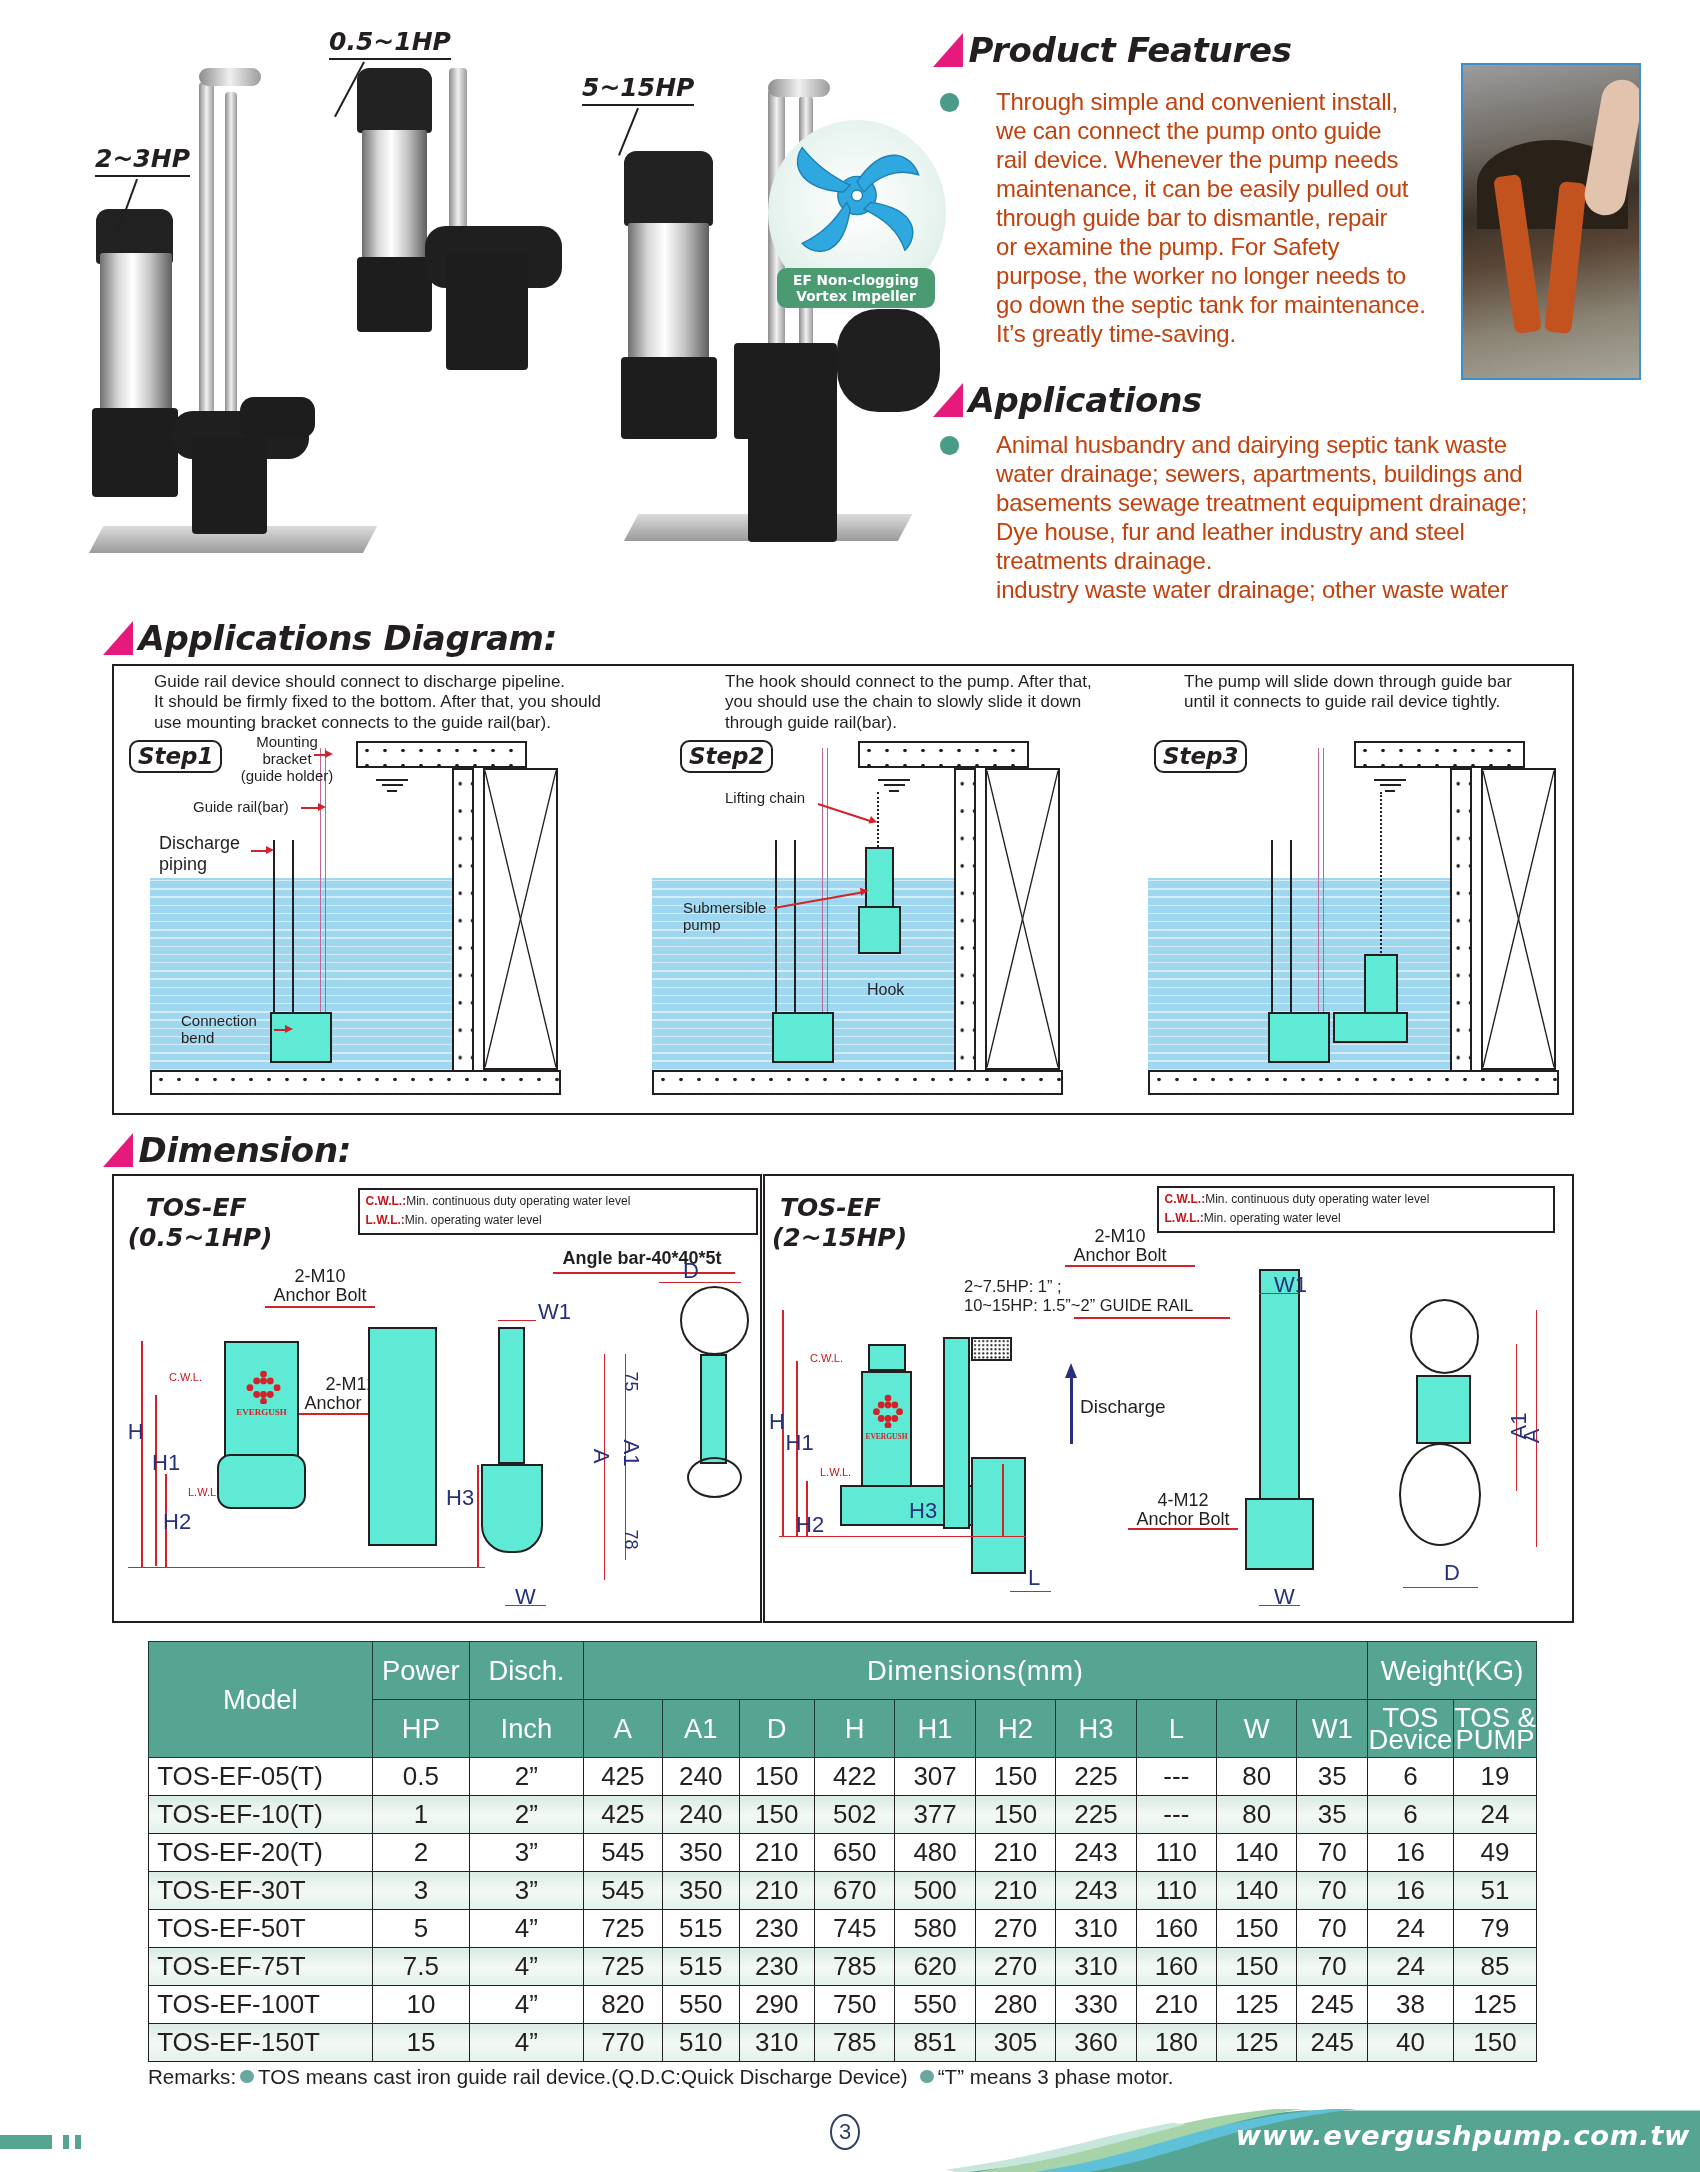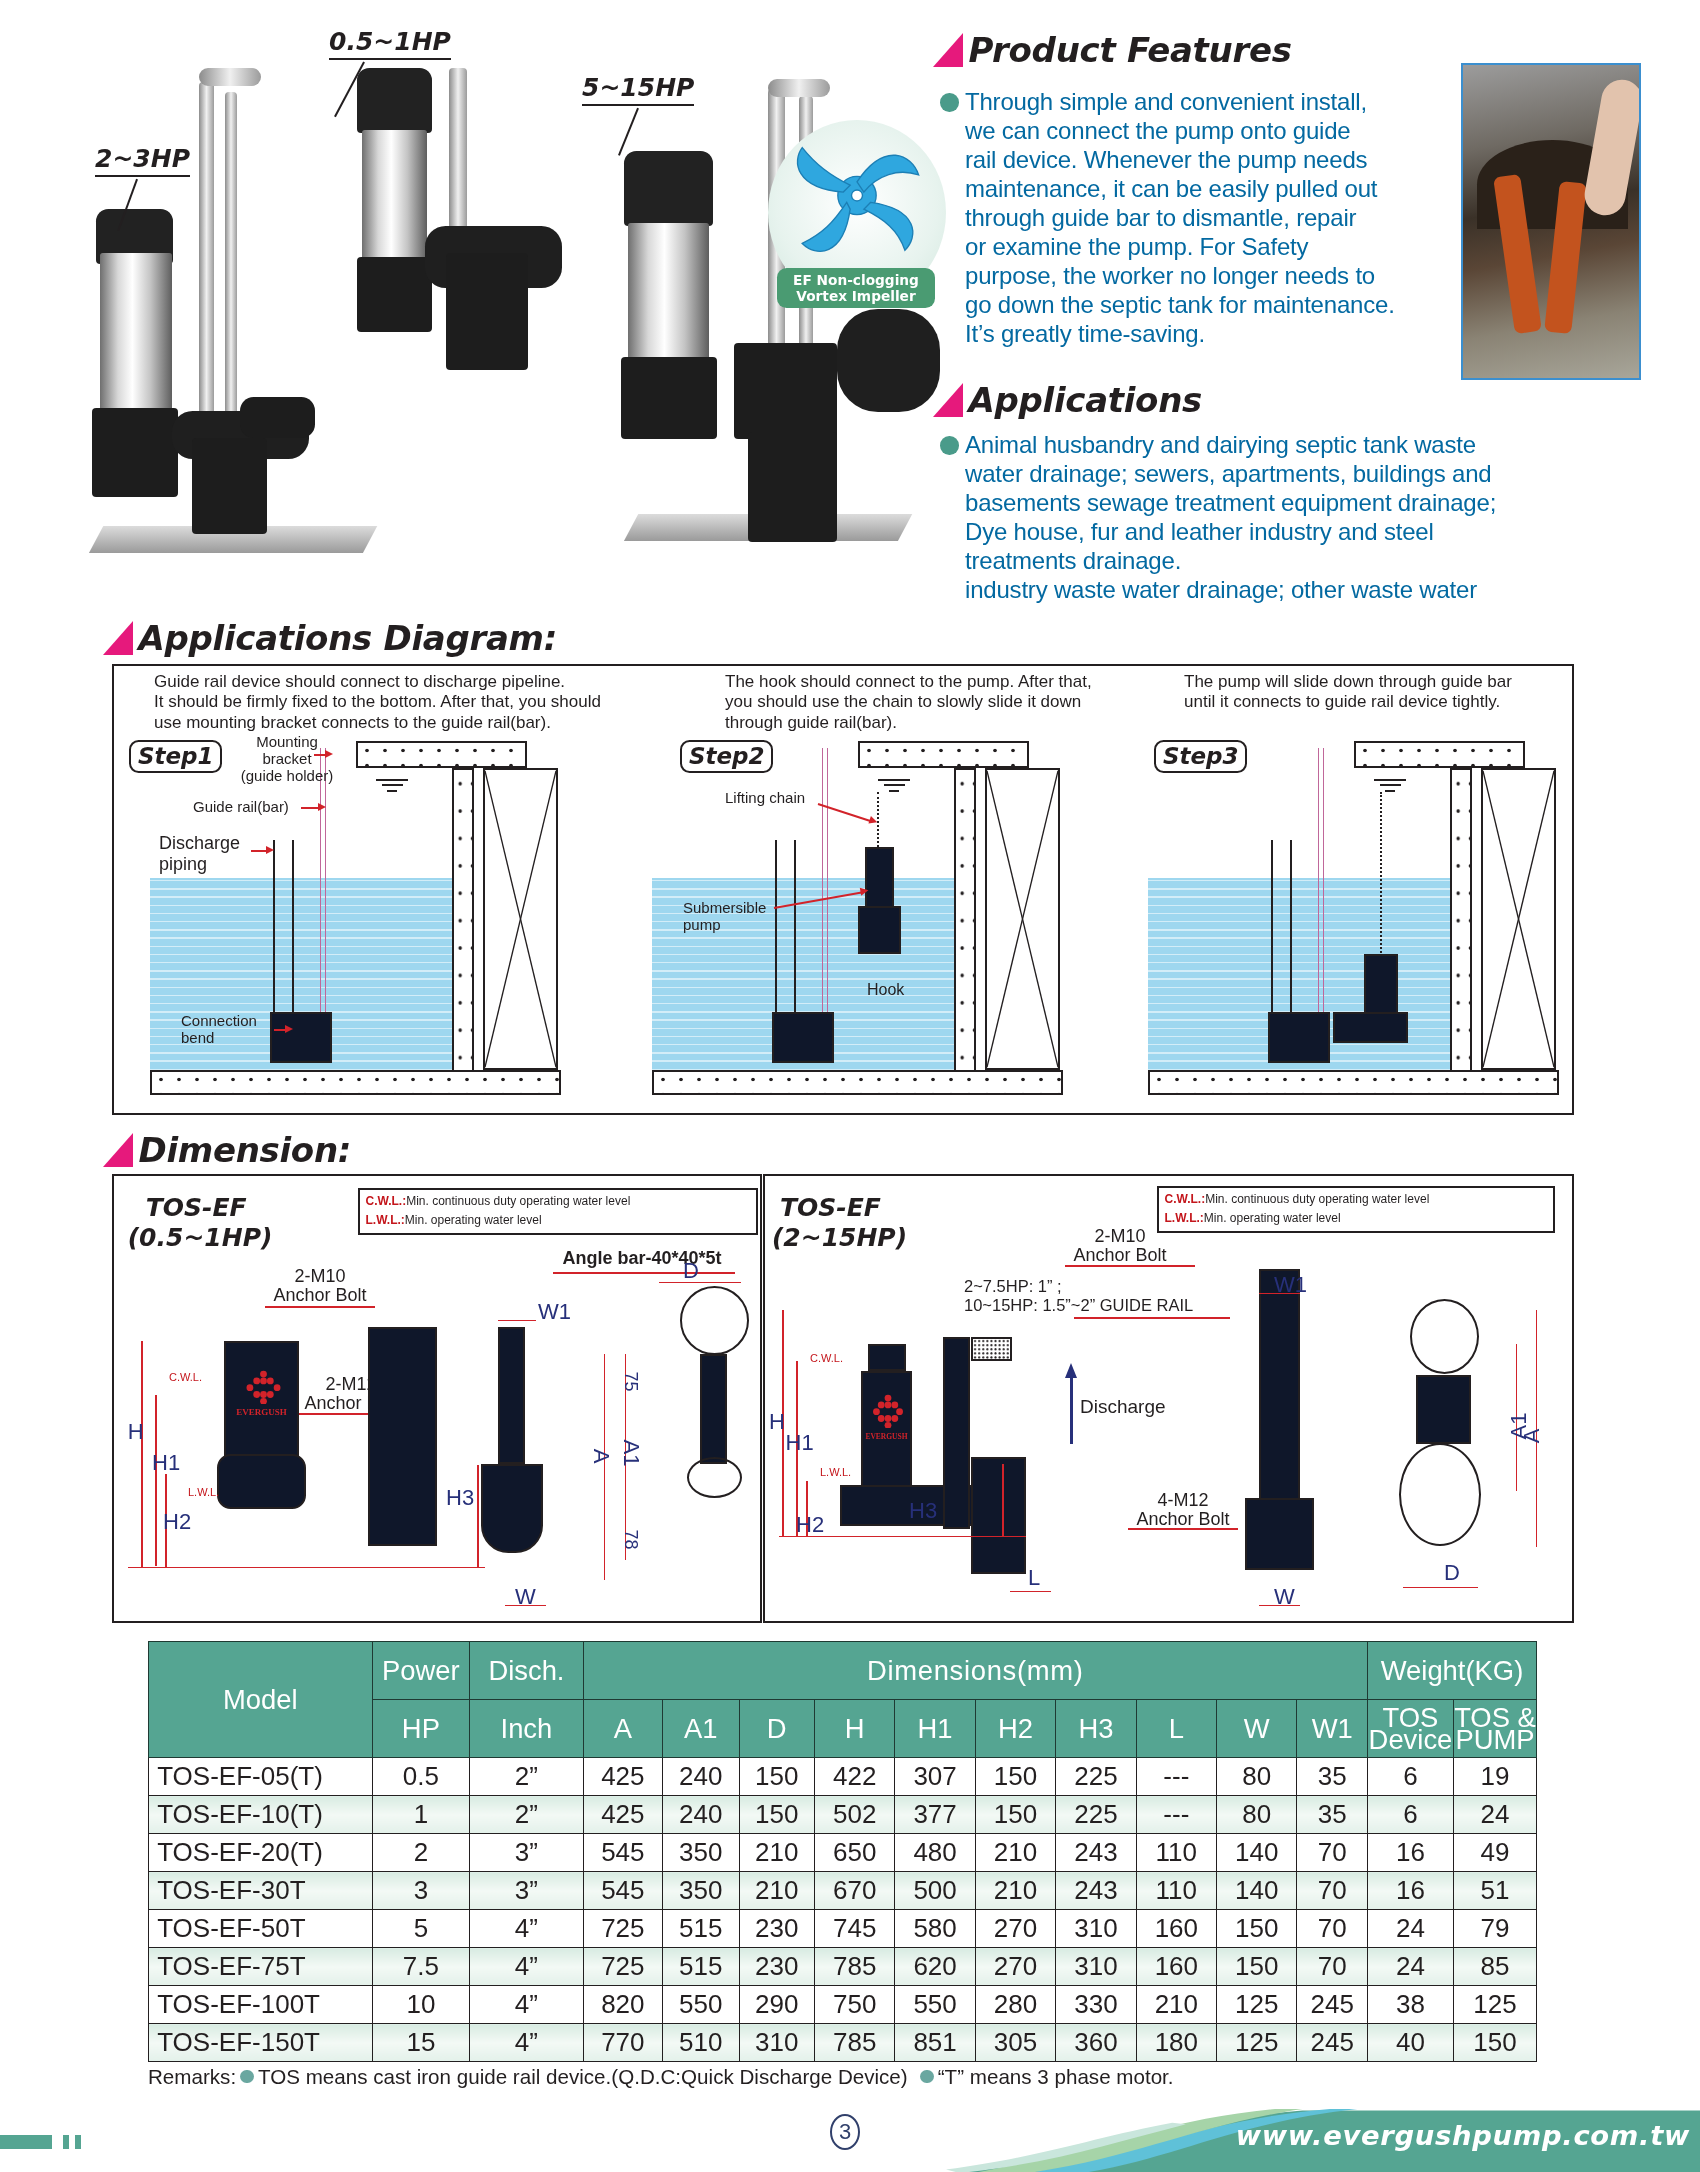--- a/index.html
+++ b/index.html
@@ -6,21 +6,21 @@
   html, body { width: 1701px; height: 2172px; background: #ffffff; overflow: hidden; }
   body { position: relative; font-family: "Liberation Sans", "DejaVu Sans", sans-serif; color: #231f20; }
   .abs { position: absolute; }
 
   
   .sec-head { position: absolute; display: flex; align-items: flex-end; }
   .sec-head .tri { width: 0; height: 0; border-left: 30px solid transparent; border-bottom: 34px solid #e6197c; margin-right: 5.5px; }
   .sec-head .txt { font-family: "DejaVu Sans", sans-serif; font-weight: bold; font-style: italic; font-size: 34px; color: #231f20; line-height: 1; letter-spacing: -0.3px; }
 
   
-  .para { position: absolute; font-family: "Liberation Sans", sans-serif; font-size: 24px; line-height: 29px; color: #0369a1; letter-spacing: -0.2px; }
+  .para { position: absolute; font-family: "Liberation Sans", sans-serif; font-size: 24px; line-height: 29px; color: #c2410c; letter-spacing: -0.2px; margin-left: 31px; }
   .bullet { position: absolute; width: 18.5px; height: 18.5px; border-radius: 50%; background: #4a9b8a; }
 
   
   .hp-label { position: absolute; font-family: "DejaVu Sans", sans-serif; font-weight: bold; font-style: italic; font-size: 25px; border-bottom: 2.1px solid #231f20; padding-bottom: 1.4px; color: #231f20; }
   .leader { position: absolute; height: 2.1px; background: #231f20; transform-origin: left center; }
 
   .pump { position: absolute; }
   .pump .motor { position: absolute; background: linear-gradient(90deg,#6f6f6f 0%,#d8d8d8 25%,#ffffff 45%,#c4c4c4 70%,#5e5e5e 100%); border-radius: 2.7px; }
   .pump .cap { position: absolute; background: #222; border-radius: 12.3px 12.3px 4.1px 4.1px; }
   .pump .base { position: absolute; background: #1d1d1d; border-radius: 4.1px; }
@@ -48,21 +48,21 @@
   .red-arrow { position: absolute; height: 2.1px; background: #d2232a; }
   .red-arrow::after { content: ""; position: absolute; right: -6.9px; top: -4.1px; border-left: 8.2px solid #d2232a; border-top: 4.8px solid transparent; border-bottom: 4.8px solid transparent; }
 
   
   .dim-title { position: absolute; font-family: "DejaVu Sans", sans-serif; font-weight: bold; font-style: italic; font-size: 25px; line-height: 30px; text-align: center; }
   .legend-box { position: absolute; border: 2.1px solid #231f20; padding: 2.7px 5.5px; font-size: 12px; line-height: 19px; }
   .legend-box .k { color: #c4161c; font-weight: bold; }
   .dim-lbl { position: absolute; font-size: 18px; line-height: 19px; color: #231f20; text-align: center; }
   .dim-letter { position: absolute; font-size: 22px; color: #27307a; }
   .redline { position: absolute; background: #d2232a; }
-  .outline { position: absolute; border: 2.1px solid #231f20; background: #0f172a; }
+  .outline { position: absolute; border: 2.1px solid #231f20; background: #5eead4; }
 
   
   table.spec { position: absolute; left: 148px; top: 1641px; width: 1389px; border-collapse: collapse; font-family: "Liberation Sans", sans-serif; }
   table.spec th, table.spec td { border: 1.4px solid #231f20; text-align: center; padding: 0; }
   table.spec thead th { background: #55a592; color: #ffffff; font-weight: normal; }
   table.spec thead tr.r1 th { height: 58px; font-size: 27.4px; }
   table.spec thead tr.r2 th { height: 58px; font-size: 27.4px; }
   table.spec thead th.model { font-size: 32px; }
   table.spec thead th.dims { font-size: 32px; letter-spacing: 0.7px; }
   table.spec thead th.wt { font-size: 27.4px; }

